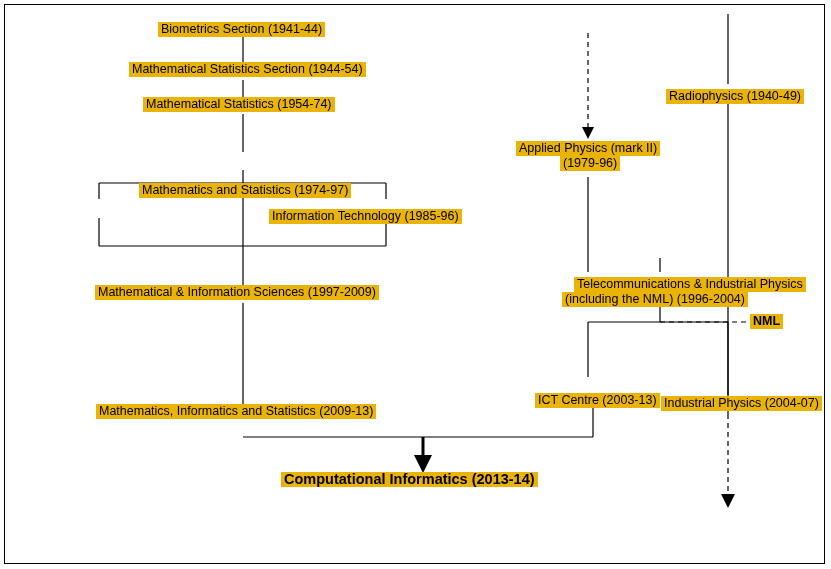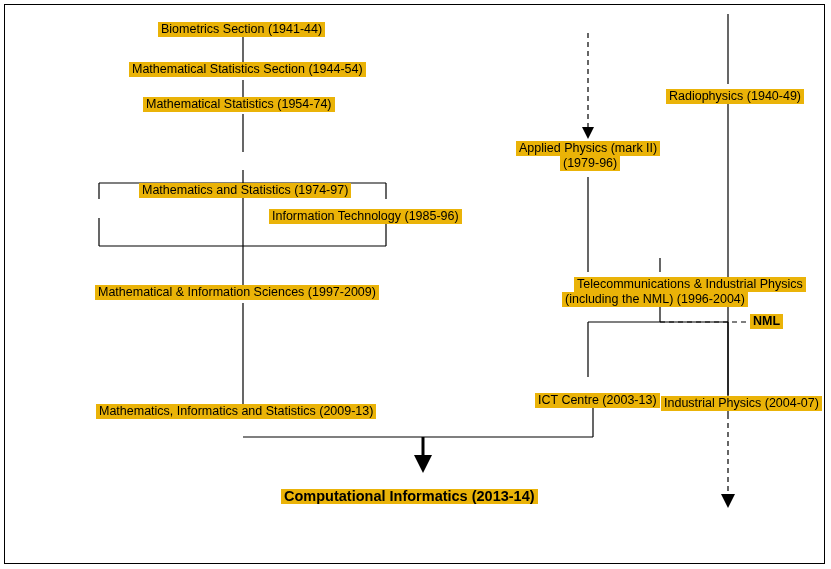--- a/index.html
+++ b/index.html
@@ -104,21 +104,21 @@
 
   <div class="node" style="left:158px; top:22px;">Biometrics Section (1941-44)</div>
   <div class="node" style="left:129px; top:62px;">Mathematical Statistics Section (1944-54)</div>
   <div class="node" style="left:143px; top:97px;">Mathematical Statistics (1954-74)</div>
   <div class="node" style="left:139px; top:151px;margin-top:32px;">Mathematics and Statistics (1974-97)</div>
 
   <div class="node" style="left:269px; top:182px;margin-top:27px;">Information Technology (1985-96)</div>
 
   <div class="node" style="left:95px; top:285px;">Mathematical &amp; Information  Sciences (1997-2009)</div>
   <div class="node" style="left:96px; top:404px;">Mathematics, Informatics and Statistics (2009-13)</div>
-  <div class="node final" style="left:281px; top:489px;">Computational Informatics (2013-14)</div>
+  <div class="node final" style="left:281px; top:472px;">Computational Informatics (2013-14)</div>
 
   <div class="node" style="left:666px; top:89px;">Radiophysics (1940-49)</div>
 
   <div class="node" style="left:516px; top:141px;">Applied Physics (mark II)</div>
   <div class="node" style="left:560px; top:156px;">(1979-96)</div>
 
   <div class="node" style="left:562px; top:277px;margin-left:12px;">Telecommunications &amp; Industrial Physics</div>
   <div class="node" style="left:562px; top:292px;">(including the NML) (1996-2004)</div>
 
   <div class="node" style="left:750px; top:314px;font-weight:bold;">NML</div>

